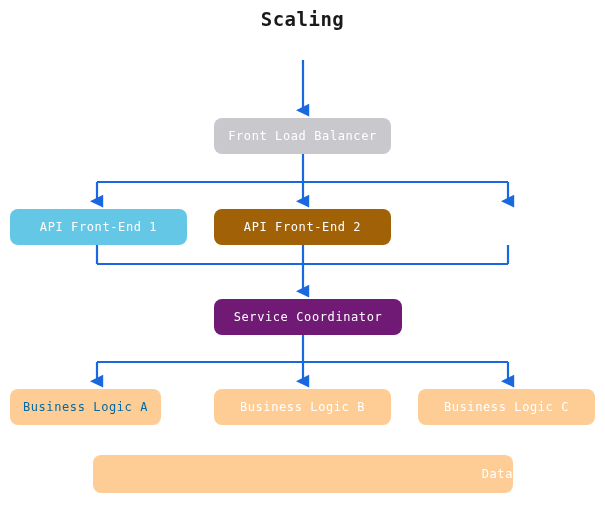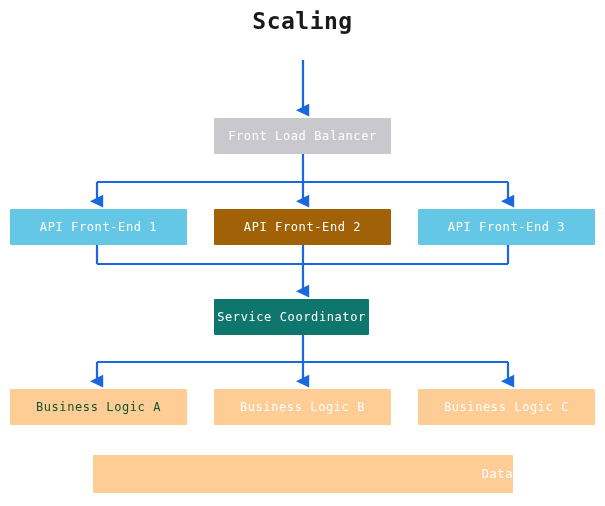--- a/index.html
+++ b/index.html
@@ -21,37 +21,37 @@
     width: 605px;
     height: 506px;
   }
   .title {
     position: absolute;
     left: 0;
     top: 8px;
     width: 605px;
     text-align: center;
     font-family: "DejaVu Sans Mono", "Liberation Mono", monospace;
-    font-size: 23px;
+    font-size: 19px;
     font-weight: bold;
     color: #1a1a1a;
     letter-spacing: 0.5px;
   }
   .node {
     position: absolute;
     box-sizing: border-box;
     display: flex;
     align-items: center;
     justify-content: center;
     font-family: "DejaVu Sans Mono", "Liberation Mono", monospace;
     font-size: 12px;
     color: #ffffff;
     letter-spacing: 0.6px;
     white-space: nowrap;
-    border-radius: 1px;
+    border-radius: 8px;
   }
   .node.gray   { background: #c9c8cd; }
   .node.blue   { background: #63c7e5; }
   .node.orange { background: #fdcd95; }
 
   svg { position: absolute; left: 0; top: 0; pointer-events: none; }
 </style>
 </head>
 <body style="background: rgb(255, 255, 255);">
 
@@ -97,27 +97,24 @@
 
   <div class="node gray" style="left: 214px; top: 118px; width: 177px; height: 36px; background: rgb(201, 200, 205); color: rgb(255, 255, 255);">
       <span>Front Load Balancer</span>
     </div>
   <div class="node blue" style="left: 10px; top: 209px; width: 177px; height: 36px; background: rgb(99, 199, 229); color: rgb(255, 255, 255);">
       <span>API Front-End 1</span>
     </div>
   <div class="node blue" style="left: 214px; top: 209px; width: 177px; height: 36px; background: #a16207; color: rgb(255, 255, 255);">
       <span>API Front-End 2</span>
     </div>
-  <div class="node blue" style="left: 418px; top: 209px; width: 177px; height: 36px; background: rgb(99, 199, 229); color: rgb(255, 255, 255);">
-      <span>API Front-End 3</span>
-    </div>
-  <div class="node gray" style="left: 214px; top: 299px; width: 155px; height: 36px; background: #0f766e; color: rgb(255, 255, 255);">
+  <div class="node gray" style="left: 214px; top: 299px; width: 188px; height: 36px; background: #701a75; color: rgb(255, 255, 255);">
       <span>Service Coordinator</span>
     </div>
-  <div class="node orange" style="left: 10px; top: 389px; width: 177px; height: 36px; background: rgb(253, 205, 149); color: #14532d;">
+  <div class="node orange" style="left: 10px; top: 389px; width: 151px; height: 36px; background: rgb(253, 205, 149); color: #0369a1;">
       <span>Business Logic A</span>
     </div>
   <div class="node orange" style="left: 214px; top: 389px; width: 177px; height: 36px; background: rgb(253, 205, 149); color: rgb(255, 255, 255); text-align: center;">
       <span>Business Logic B</span>
     </div>
   <div class="node orange" style="left: 418px; top: 389px; width: 177px; height: 36px; background: rgb(253, 205, 149); color: rgb(255, 255, 255);">
       <span>Business Logic C</span>
     </div>
   <div class="node orange" style="left: 93px; top: 455px; width: 420px; height: 38px; background: rgb(253, 205, 149); color: rgb(255, 255, 255); justify-content: flex-end;">
       <span>Data</span>

